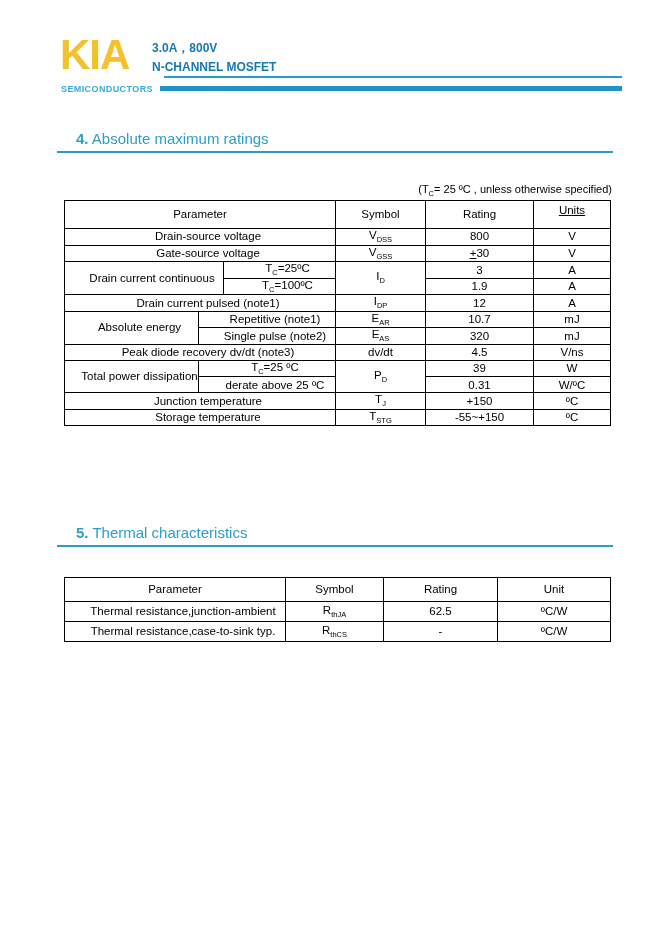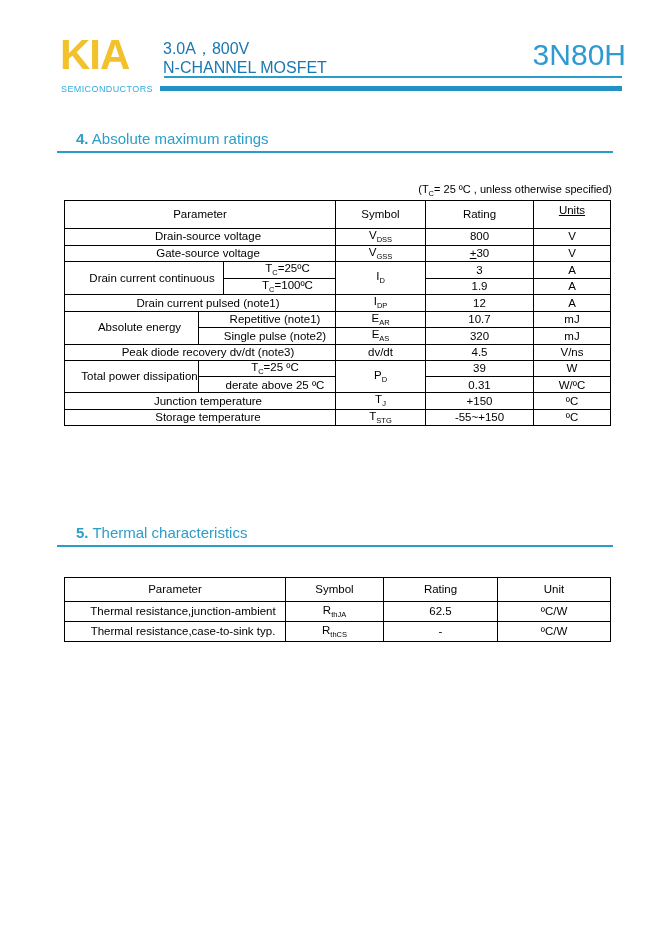--- a/index.html
+++ b/index.html
@@ -4,23 +4,23 @@
 <style>
   * { margin:0; padding:0; box-sizing:border-box; }
   html,body { background:#ffffff; }
   .page {
     position:relative; width:662px; height:688px; background:#ffffff;
     font-family:"Liberation Sans", sans-serif; color:#000; overflow:hidden;
   }
   
   .logo-text { position:absolute; left:60px; top:34px; font-size:42px; font-weight:bold;
                color:#F2C12B; letter-spacing:-1px; line-height:1; }
-  .logo-sub  { position:absolute; left:61px; top:84px; font-size:9px; font-weight:normal;
+  .logo-sub  { position:absolute; left:61px; top:84px; font-size:9px; font-weight:bold;
                color:#33ACDD; letter-spacing:0.4px; }
-  .subtitle  { position:absolute; left:163px; top:39px; font-size:16px; font-weight:normal;
+  .subtitle  { position:absolute; left:152px; top:39px; font-size:12px; font-weight:bold;
                color:#1878B0; line-height:19px; }
   .part-number { position:absolute; right:36px; top:38px; font-size:30px; color:#2D9BD0; }
   .rule-thin  { position:absolute; left:164px; top:76px; width:458px; height:2px; background:#2A9CC9; }
   .rule-thick { position:absolute; left:160px; top:86px; width:462px; height:5px; background:#2292C5; }
   
   .sec-heading { position:absolute; left:76px; font-size:15px; color:#2C9EC8; }
   .sec-heading .num { font-weight:bold; }
   .sec-underline { position:absolute; left:57px; width:556px; height:2px; background:#2A9CC9; }
   .s4-heading { top:130px; }  .s4-underline { top:151px; }
   .s5-heading { top:524px; }  .s5-underline { top:545px; }
@@ -48,21 +48,20 @@
 <body>
 
 <div class="page">
 
   <div class="logo-text">KIA</div>
   <div class="logo-sub">SEMICONDUCTORS</div>
   <div class="subtitle">
     <div>3.0A，800V</div>
     <div>N-CHANNEL MOSFET</div>
   </div>
-  <div class="part-number">3N80H</div>
   <div class="rule-thin"></div>
   <div class="rule-thick"></div>
 
   <div class="sec-heading s4-heading">
     <span class="num">4.</span><span> Absolute maximum ratings</span>
   </div>
   <div class="sec-underline s4-underline"></div>
 
   <div class="amr-note">
     <span>(T</span><sub>C</sub><span>= 25 ºC , unless otherwise specified)</span>

